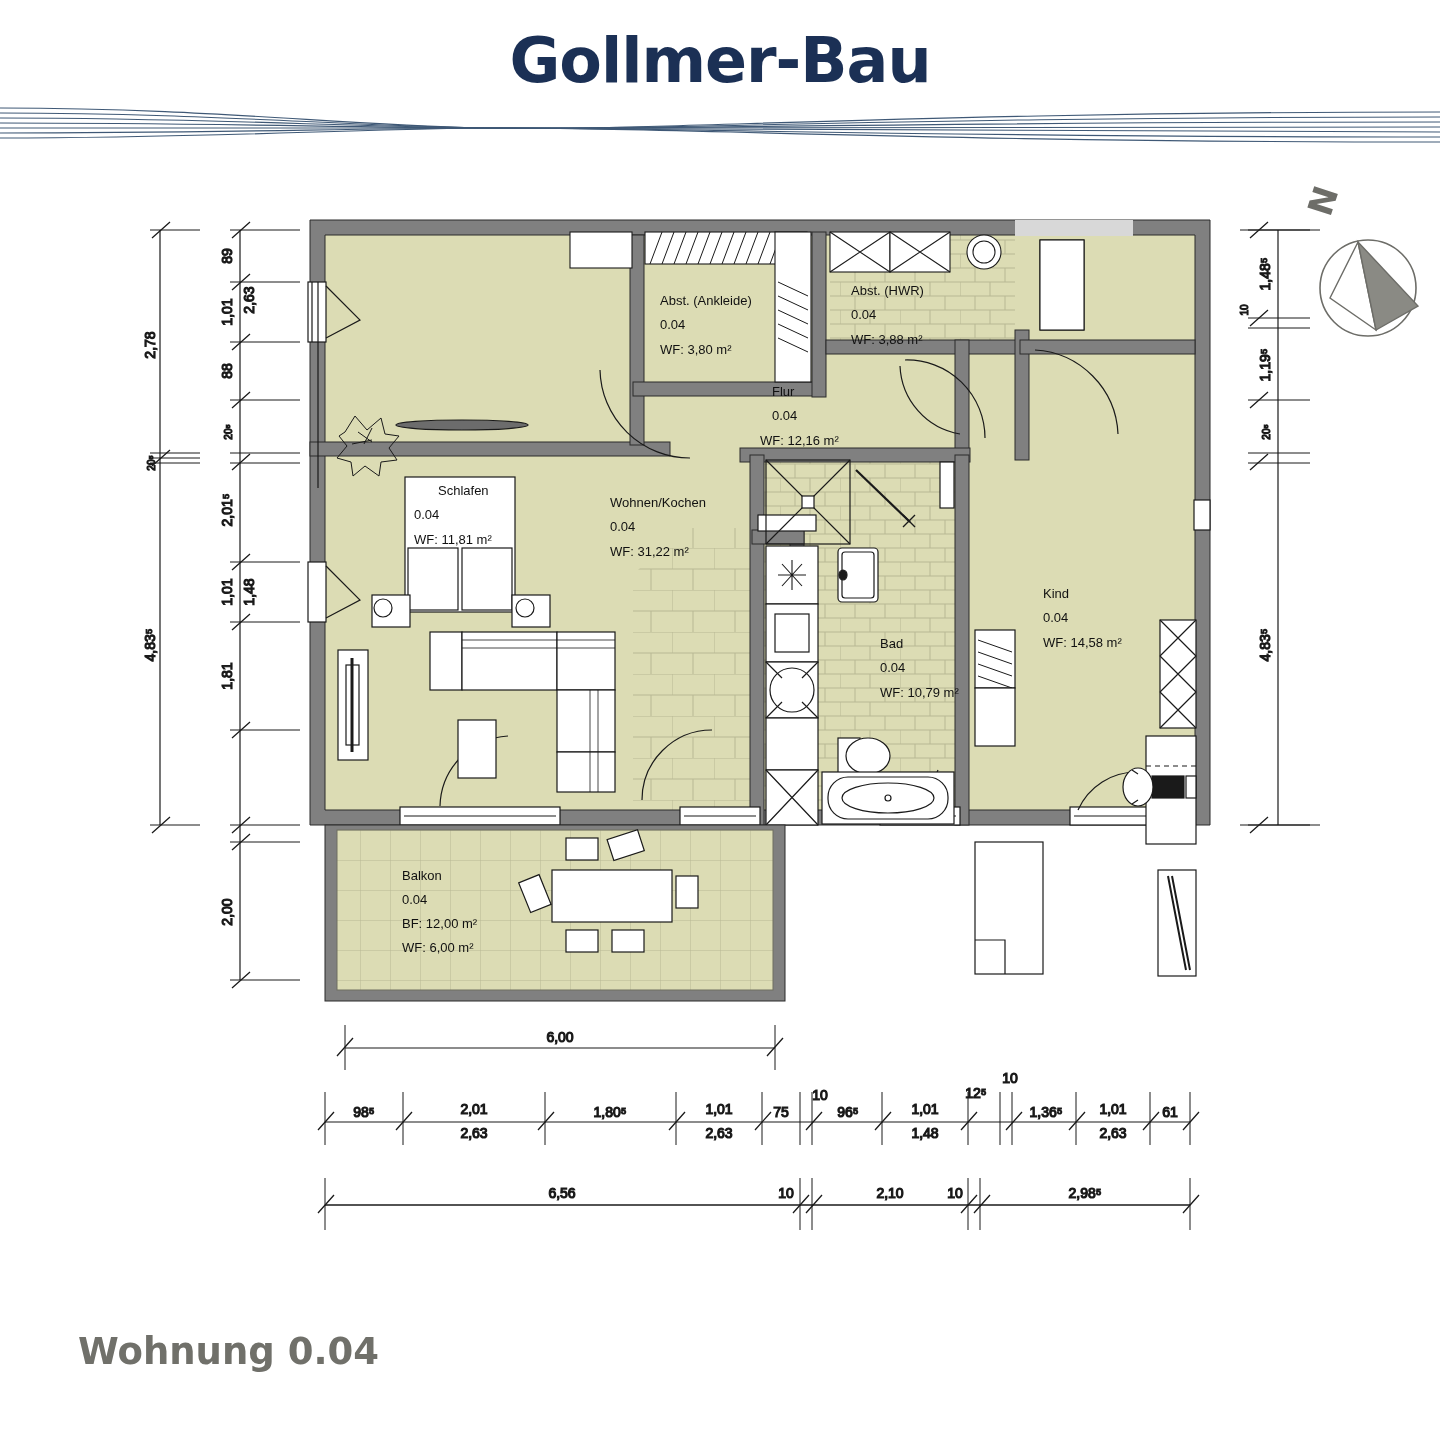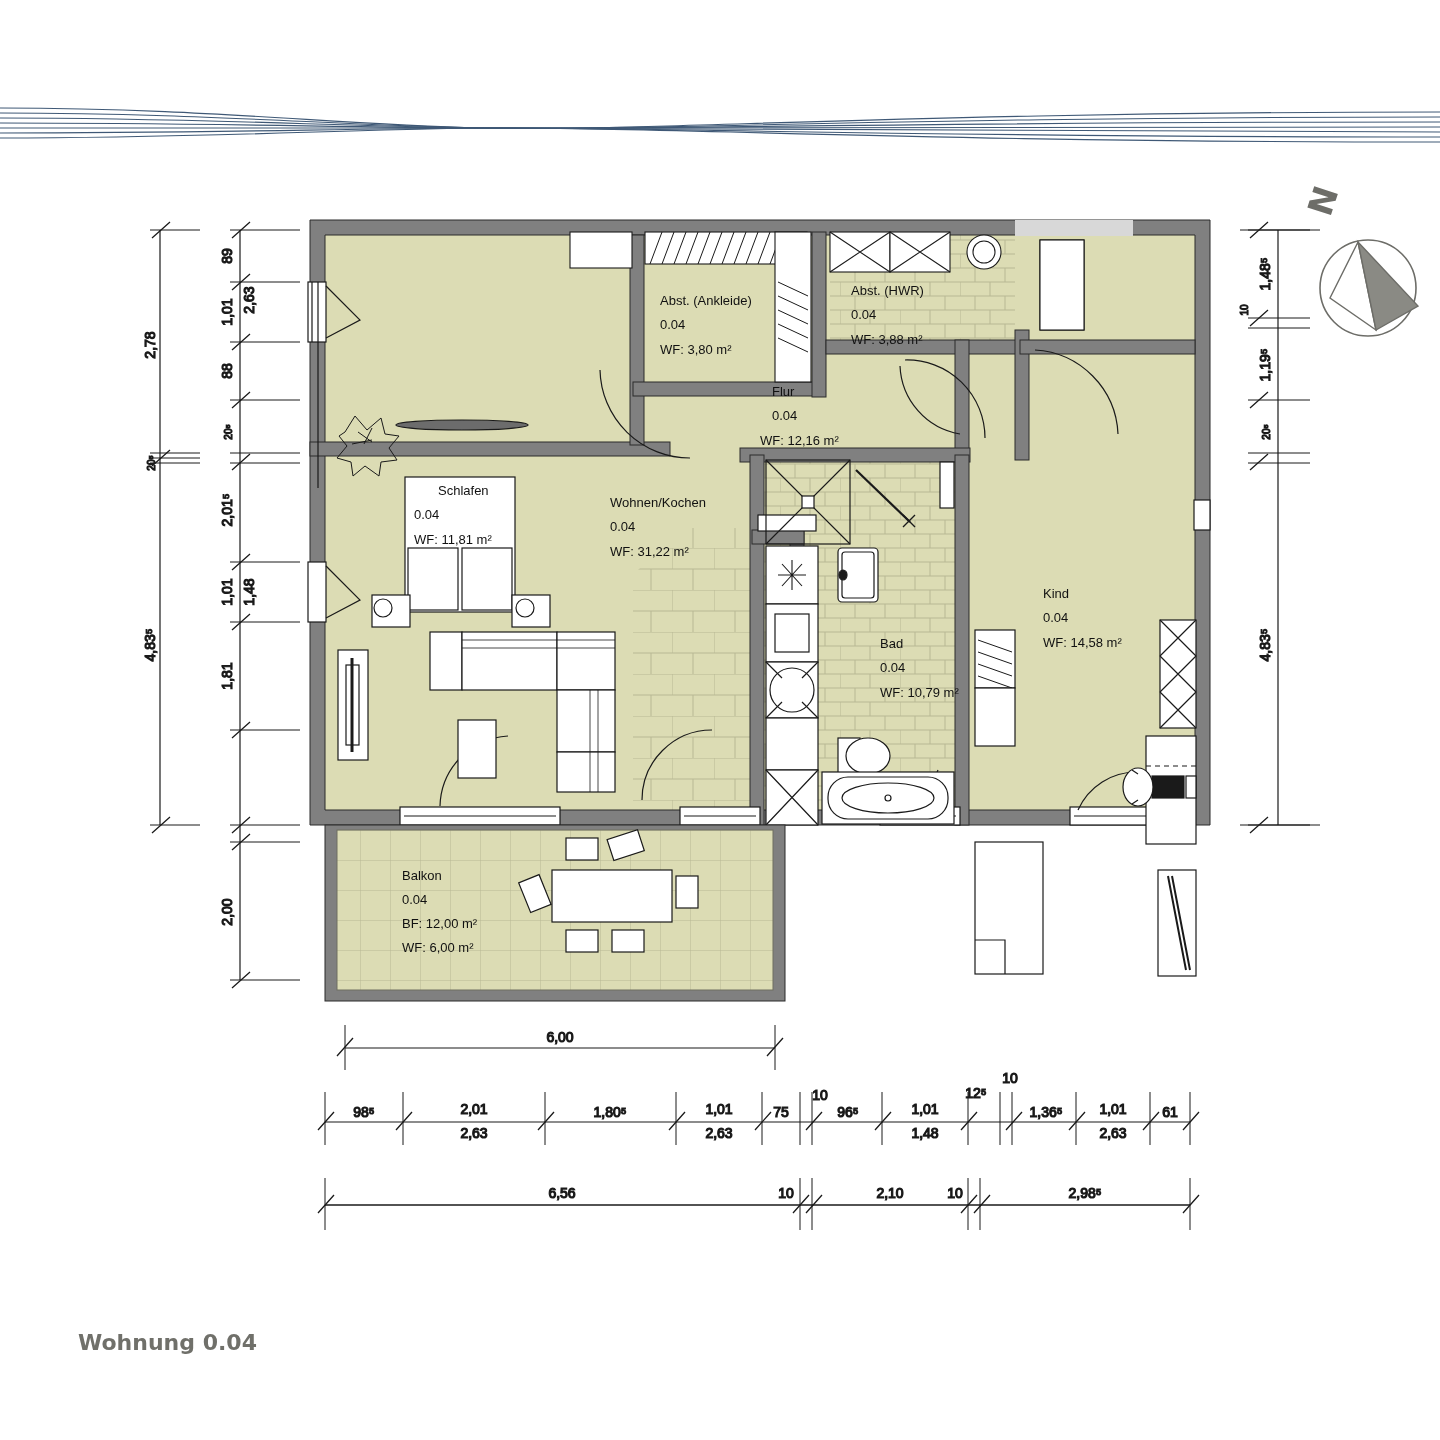--- a/index.html
+++ b/index.html
@@ -4,36 +4,37 @@
 <title>Gollmer-Bau — Wohnung 0.04</title>
 <style>
   html,body{margin:0;padding:0;background:#fff;}
   body{width:1440px;height:1440px;position:relative;overflow:hidden;
        font-family:"Liberation Sans","DejaVu Sans",sans-serif;}
   #sheet{position:absolute;inset:0;}
   .logo-wrap{position:absolute;left:0;top:0;width:1440px;height:160px;}
   .logo-text{position:absolute;width:1440px;top:24px;text-align:center;
              font-size:62px;font-weight:bold;color:#1b3055;letter-spacing:-1px;
              font-family:"DejaVu Sans","Liberation Sans",sans-serif;}
-  .footer-text{position:absolute;left:78px;top:1330px;font-size:22px;
+  .footer-text{position:absolute;left:78px;top:1330px;font-size:37px;
                font-weight:bold;color:#70706a;
                font-family:"DejaVu Sans","Liberation Sans",sans-serif;}
   svg{display:block;}
   .rm-label{font-family:"Liberation Sans","DejaVu Sans",sans-serif;font-size:13px;fill:#111;}
   .dim-label{font-family:"Liberation Sans","DejaVu Sans",sans-serif;font-size:14px;fill:#111;}
   .dim-small{font-family:"Liberation Sans","DejaVu Sans",sans-serif;font-size:10px;fill:#111;}
   .north-n{font-family:"DejaVu Sans","Liberation Sans",sans-serif;font-size:34px;
            font-weight:bold;fill:#6d6d68;}
 </style>
 </head>
 <body>
 
 <div id="sheet">
 
   <div class="logo-wrap">
+    <div class="logo-text">Gollmer-Bau</div>
     <svg width="1440" height="60" style="position:absolute;left:0;top:98px;">
       <g stroke="#35506f" fill="none" stroke-width="1.1" opacity="0.95">
         <path d="M0,10 C200,10 330,26 480,30 C640,34 900,14 1440,14"></path>
         <path d="M0,15 C200,15 330,27 480,30 C640,33 900,19 1440,19"></path>
         <path d="M0,20 C200,20 330,28 480,30 C640,32 900,24 1440,24"></path>
         <path d="M0,25 C200,25 330,29 480,30 C640,31 900,29 1440,29"></path>
         <path d="M0,30 C200,30 330,30 480,30 C640,30 900,34 1440,34"></path>
         <path d="M0,35 C200,35 330,31 480,30 C640,29 900,39 1440,39"></path>
         <path d="M0,40 C200,40 330,32 480,30 C640,28 900,44 1440,44"></path>
       </g>

